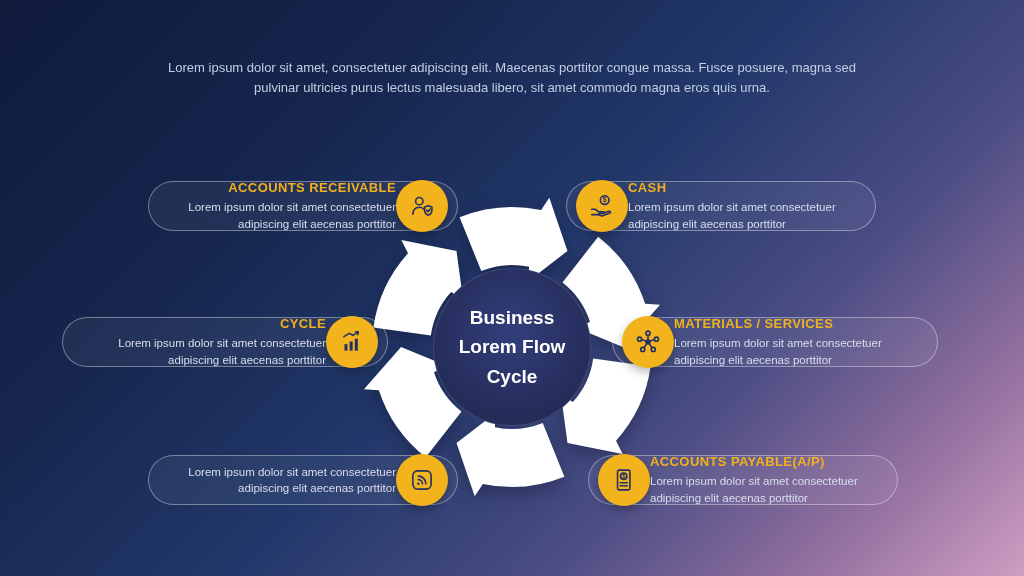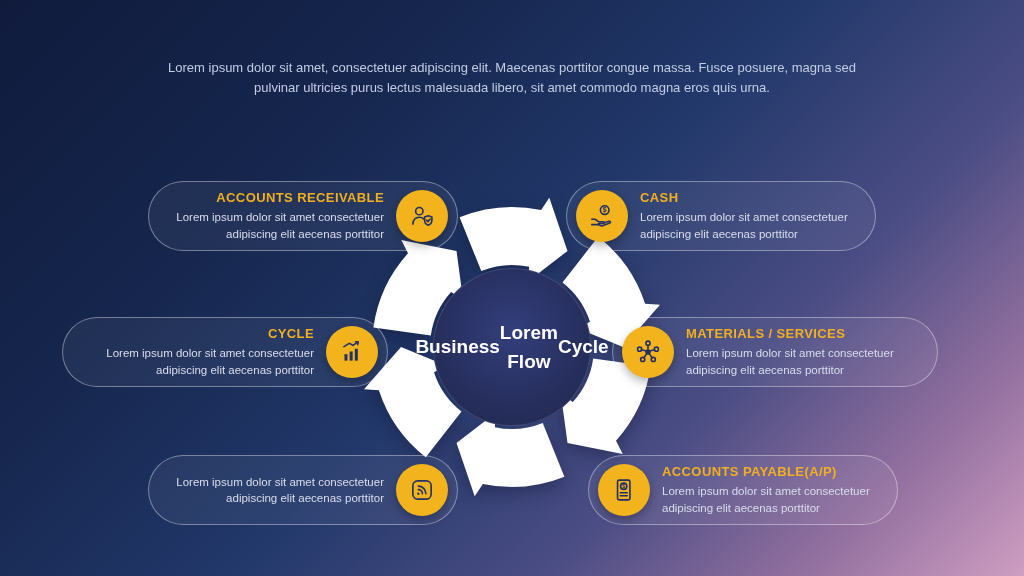--- a/index.html
+++ b/index.html
@@ -22,29 +22,29 @@
   .cycle-svg {
     position:absolute; left:362px; top:197px; width:300px; height:300px; z-index:1;
     filter:drop-shadow(0 6px 9px rgba(8,12,40,.35));
   }
 
   .center-circle {
     position:absolute; left:433px; top:268px; width:158px; height:158px;
     border-radius:50%; z-index:3;
     background:radial-gradient(circle at 50% 40%, #333f7c 0%, #262e5c 62%, #20274e 100%);
     border:1px solid rgba(255,255,255,.12);
-    display:flex; flex-direction:row; align-items:center; justify-content:center;
+    display:flex; flex-direction:column; align-items:center; justify-content:center;
     color:#ffffff; font-size:19px; font-weight:700; line-height:1.55; text-align:center;
   }
 
   .pill {
-    position:absolute; height:70px; border-radius:35px; z-index:2;
+    position:absolute; height:50px; border-radius:35px; z-index:2;
     border:1px solid rgba(255,255,255,.38);
     background:rgba(255,255,255,.055);
-    display:flex; align-items:center; gap:12px; padding:0 9px;
+    display:flex; align-items:center; padding:0 9px;
   }
   .pill-text { flex:1; min-width:0; }
   .pill-left .pill-text { text-align:right; }
   .pill-right .pill-text { text-align:left; }
   .pill-title { font-size:13px; font-weight:700; letter-spacing:.4px; color:#f2b01e; margin-bottom:4px; }
   .pill-desc { font-size:11.5px; line-height:1.42; color:#d9deee; }
 
   .icon-badge {
     flex:0 0 52px; width:52px; height:52px; border-radius:50%;
     background:#f2b31c; display:flex; align-items:center; justify-content:center;

